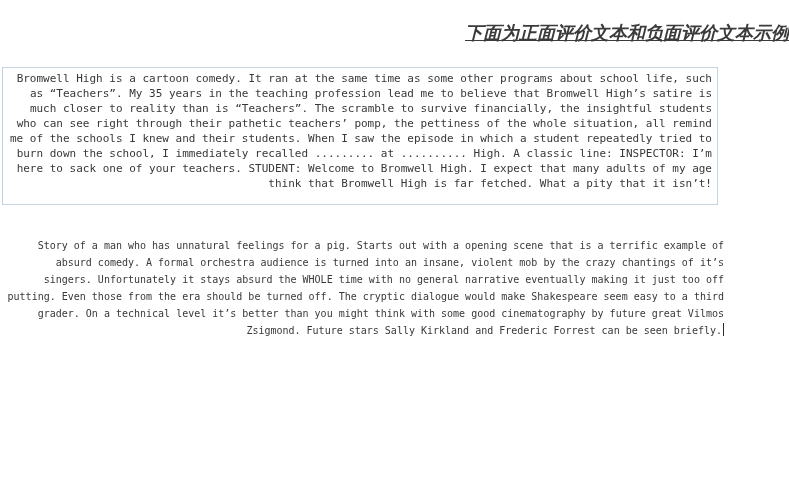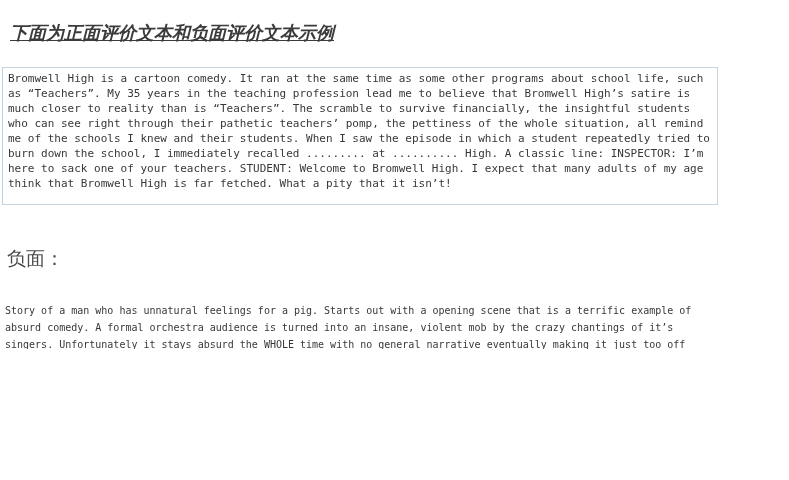--- a/index.html
+++ b/index.html
@@ -7,20 +7,21 @@
     padding: 0;
     background: #ffffff;
   }
   .page {
     position: relative;
     width: 789px;
     height: 349px;
     background: #ffffff;
     overflow: hidden;
     font-family: "Liberation Sans", sans-serif;
+    text-align: right;
   }
   .heading {
     margin: 23px 0 0 10px;
     font-family: "Liberation Sans", sans-serif;
     font-size: 18px;
     line-height: 20px;
     font-weight: bold;
     font-style: italic;
     text-decoration: underline;
     color: #3b3b3b;
@@ -75,19 +76,18 @@
 
 <div class="page">
 
   <div class="heading">下面为正面评价文本和负面评价文本示例</div>
 
 
   <div class="review-box">
     <span>Bromwell High is a cartoon comedy. It ran at the same time as some other programs about school life, such as “Teachers”. My 35 years in the teaching profession lead me to believe that Bromwell High’s satire is much closer to reality than is “Teachers”. The scramble to survive financially, the insightful students who can see right through their pathetic teachers’ pomp, the pettiness of the whole situation, all remind me of the schools I knew and their students. When I saw the episode in which a student repeatedly tried to burn down the school, I immediately recalled ......... at .......... High. A classic line: INSPECTOR: I’m here to sack one of your teachers. STUDENT: Welcome to Bromwell High. I expect that many adults of my age think that Bromwell High is far fetched. What a pity that it isn’t!</span>
   </div>
 
-  <div class="section-label neg-label">负面：</div>
 
   <div class="review-plain">
     <span>Story of a man who has unnatural feelings for a pig. Starts out with a opening scene that is a terrific example of absurd comedy. A formal orchestra audience is turned into an insane, violent mob by the crazy chantings of it’s singers. Unfortunately it stays absurd the WHOLE time with no general narrative eventually making it just too off putting. Even those from the era should be turned off. The cryptic dialogue would make Shakespeare seem easy to a third grader. On a technical level it’s better than you might think with some good cinematography by future great Vilmos Zsigmond. Future stars Sally Kirkland and Frederic Forrest can be seen briefly.</span><span class="text-cursor"></span>
   </div>
 
 </div>
 
 </body></html>

